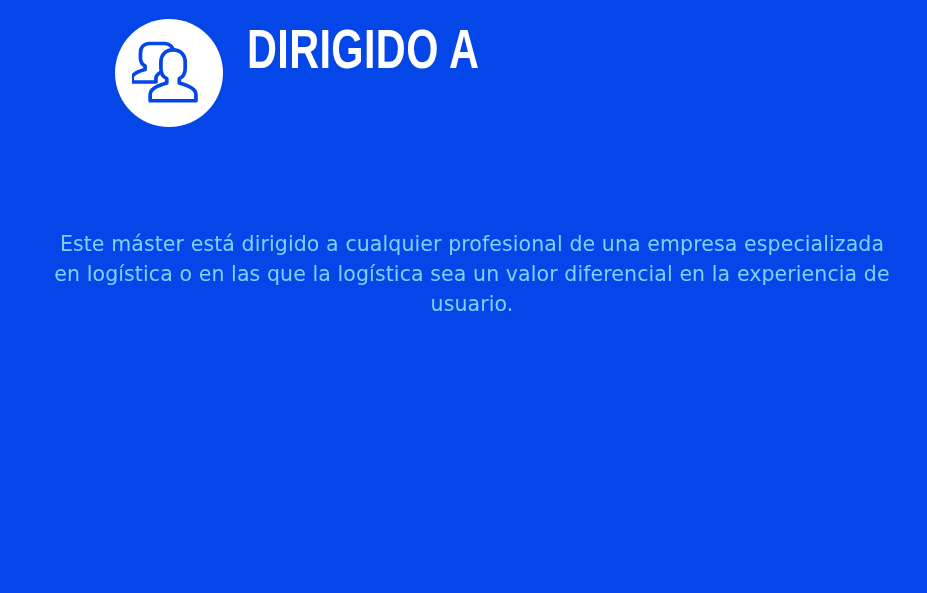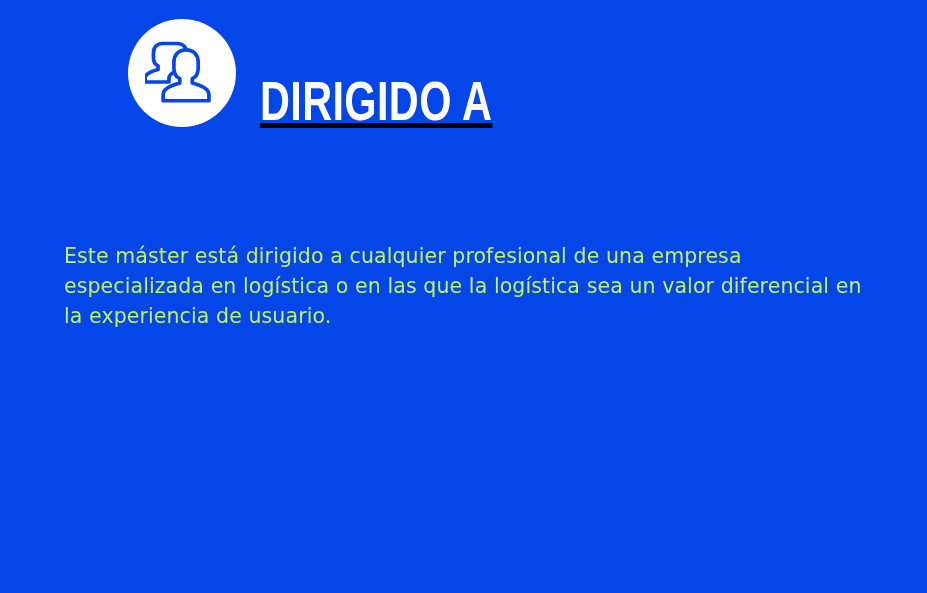--- a/index.html
+++ b/index.html
@@ -20,26 +20,25 @@
     position: relative;
     width: 927px;
     height: 593px;
     background: #0546E8;
     box-sizing: border-box;
   }
 
   
   .header {
     position: absolute;
-    left: 128px;
+    left: 115px;
     top: 19px;
     display: flex;
-    align-items: flex-end;
+    align-items: flex-start;
     height: 108px;
-    text-decoration: underline;
   }
 
   .icon-circle {
     width: 108px;
     height: 108px;
     border-radius: 50%;
     background: #FFFFFF;
     display: flex;
     align-items: center;
     justify-content: center;
@@ -70,28 +69,29 @@
 
   
   .body-copy {
     position: absolute;
     left: 52px;
     top: 229px;
     width: 840px;
   }
 
   .paragraph {
-    color: #bef264;
+    color: #7dd3fc;
     font-family: "DejaVu Sans", "Liberation Sans", sans-serif;
     font-size: 20.5px;
     font-weight: 400;
     line-height: 30px;
     letter-spacing: 0.1px;
-    margin: 12px;
+    margin: 0;
     white-space: pre-line;
+    text-align: center;
   }
 
   .paragraph + .paragraph {
     margin-top: 30px;
   }
 </style>
 </head>
 <body>
 
 <div class="slide">

